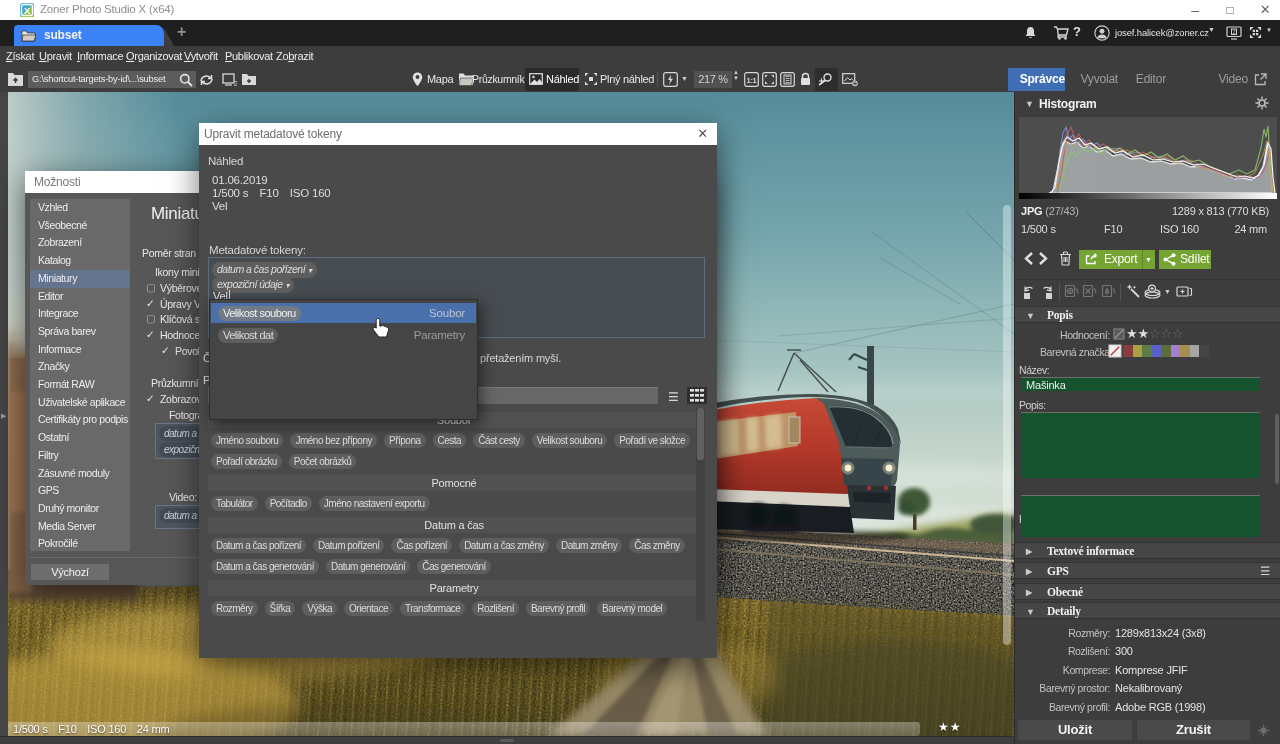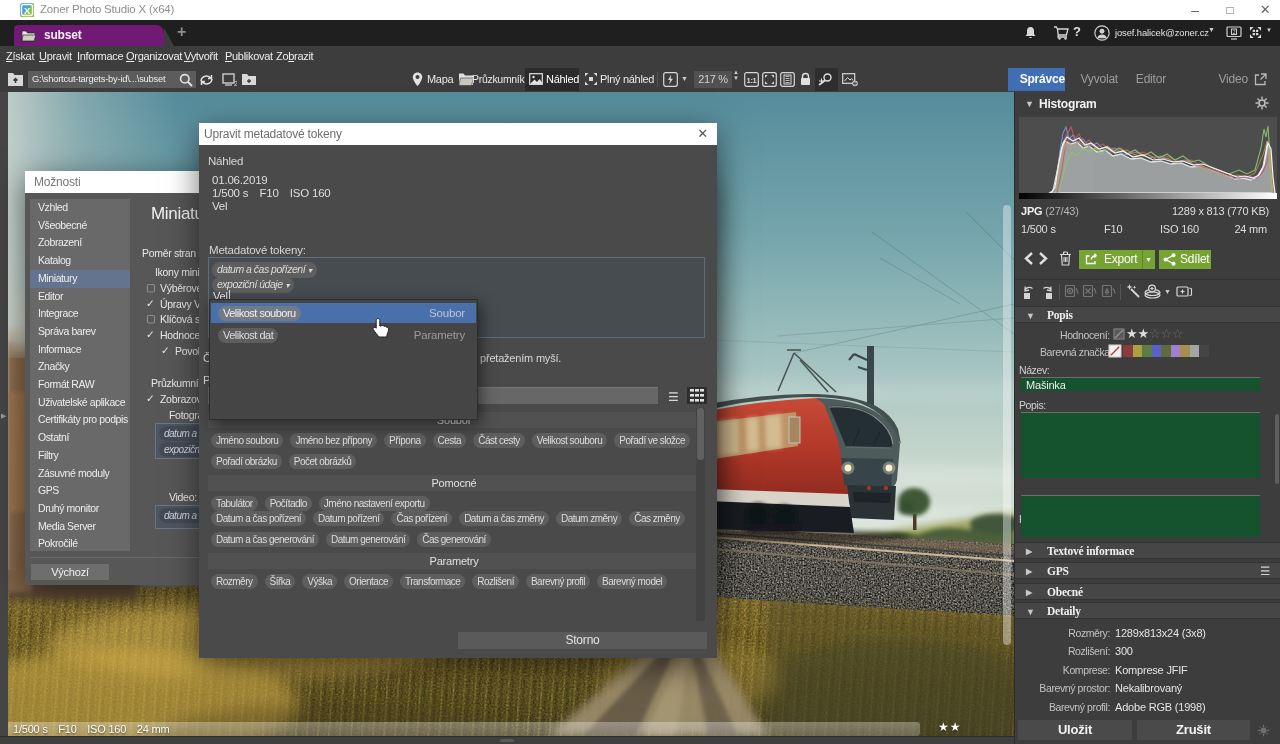--- a/index.html
+++ b/index.html
@@ -4,21 +4,21 @@
 *{margin:0;padding:0;box-sizing:border-box;font-family:"Liberation Sans",sans-serif;}
 html,body{width:1280px;height:744px;overflow:hidden;background:#3d3d3d;letter-spacing:-0.2px;}
 #app{position:relative;width:1280px;height:744px;overflow:hidden;}
 .abs{position:absolute;}
 
 #titlebar{position:absolute;left:0;top:0;width:1280px;height:20px;background:#fff;color:#8a8a8a;font-size:11.5px;}
 #titlebar .ttext{position:absolute;left:40px;top:3px;color:#8e8e8e;}
 .winbtn{position:absolute;top:0;width:34px;height:20px;color:#666;text-align:center;line-height:20px;font-size:12px;}
 
 #tabbar{position:absolute;left:0;top:20px;width:1280px;height:26px;background:#1f1f1f;}
-#tab1{position:absolute;left:14px;top:5px;width:150px;height:21px;background:#701a75;border-radius:4px 8px 0 0;color:#f0f0f0;font-size:12px;font-weight:bold;text-align:center;}
+#tab1{position:absolute;left:14px;top:5px;width:150px;height:21px;background:#3b82f6;border-radius:4px 8px 0 0;color:#f0f0f0;font-size:12px;font-weight:bold;text-align:center;}
 #tab1:after{content:"";position:absolute;right:-10px;bottom:0;border-left:10px solid #3d3d3d;border-top:18px solid transparent;}
 .tbicon{position:absolute;color:#cacaca;font-size:13px;top:4px;}
 
 #menubar{position:absolute;left:0;top:46px;width:1280px;height:21px;background:#3d3d3d;color:#ececec;font-size:11px;letter-spacing:-0.3px;}
 #menubar span.mi{position:absolute;top:4px;}
 #menubar u{text-decoration:underline;}
 
 #toolbar{position:absolute;left:0;top:67px;width:1280px;height:25px;background:#3d3d3d;color:#e8e8e8;font-size:11px;letter-spacing:-0.3px;}
 .tool{position:absolute;top:3px;height:19px;line-height:19px;}
 #pathbox{position:absolute;left:28px;top:4px;width:148px;height:17px;background:#5c5c5c;color:#ececec;font-size:9.3px;line-height:17px;padding-left:4px;letter-spacing:-0.2px;white-space:nowrap;overflow:hidden;}
@@ -693,20 +693,21 @@
           <span class="pill">Pořadí ve složce</span>
           <span class="pill">Pořadí obrázku</span>
           <span class="pill">Počet obrázků</span>
   </div>
   <div class="cathead">Pomocné</div>
   <div class="prow">
    <span class="pill">Tabulátor</span>
           <span class="pill">Počítadlo</span>
           <span class="pill">Jméno nastavení exportu</span>
   </div>
+  <div class="cathead">Datum a čas</div>
   <div class="prow">
    <span class="pill">Datum a čas pořízení</span>
           <span class="pill">Datum pořízení</span>
           <span class="pill">Čas pořízení</span>
           <span class="pill">Datum a čas změny</span>
           <span class="pill">Datum změny</span>
           <span class="pill">Čas změny</span>
           <span class="pill">Datum a čas generování</span>
           <span class="pill">Datum generování</span>
           <span class="pill">Čas generování</span>
@@ -719,21 +720,20 @@
           <span class="pill">Orientace</span>
           <span class="pill">Transformace</span>
           <span class="pill">Rozlišení</span>
           <span class="pill">Barevný profil</span>
           <span class="pill">Barevný model</span>
   </div>
  </div>
  <div class="abs" style="left:497px;top:285px;width:9px;height:213px;background:#424242;">
   <div style="position:absolute;left:1px;top:0px;width:7px;height:52px;background:#616161;border-radius:3px;"></div>
  </div>
- <div class="abs" style="left:259px;top:509px;width:249px;height:17px;background:#5a5a5a;color:#e2e2e2;font-size:12px;text-align:center;line-height:17px;">Storno</div>
 </div>
 
 <div class="abs" id="dropdown" style="left:209px;top:299px;width:269px;height:121px;background:#454545;border:1px solid #2d2d2d;box-shadow:3px 5px 14px rgba(0,0,0,0.5);z-index:30;">
  <div style="position:absolute;left:1px;top:3px;width:265px;height:20px;background:#4a70ab;">
   <span class="pill" style="position:absolute;left:7px;top:3px;background:#727b85;color:#f2f2f2;font-size:11px;">Velikost souboru</span>
   <span style="position:absolute;right:11px;top:4px;color:#b9c4d4;font-size:11.5px;">Soubor</span>
  </div>
  <div style="position:absolute;left:1px;top:24px;width:265px;height:20px;">
   <span class="pill" style="position:absolute;left:7px;top:4px;font-size:11px;">Velikost dat</span>
   <span style="position:absolute;right:11px;top:5px;color:#9a9a9a;font-size:11.5px;">Parametry</span>

